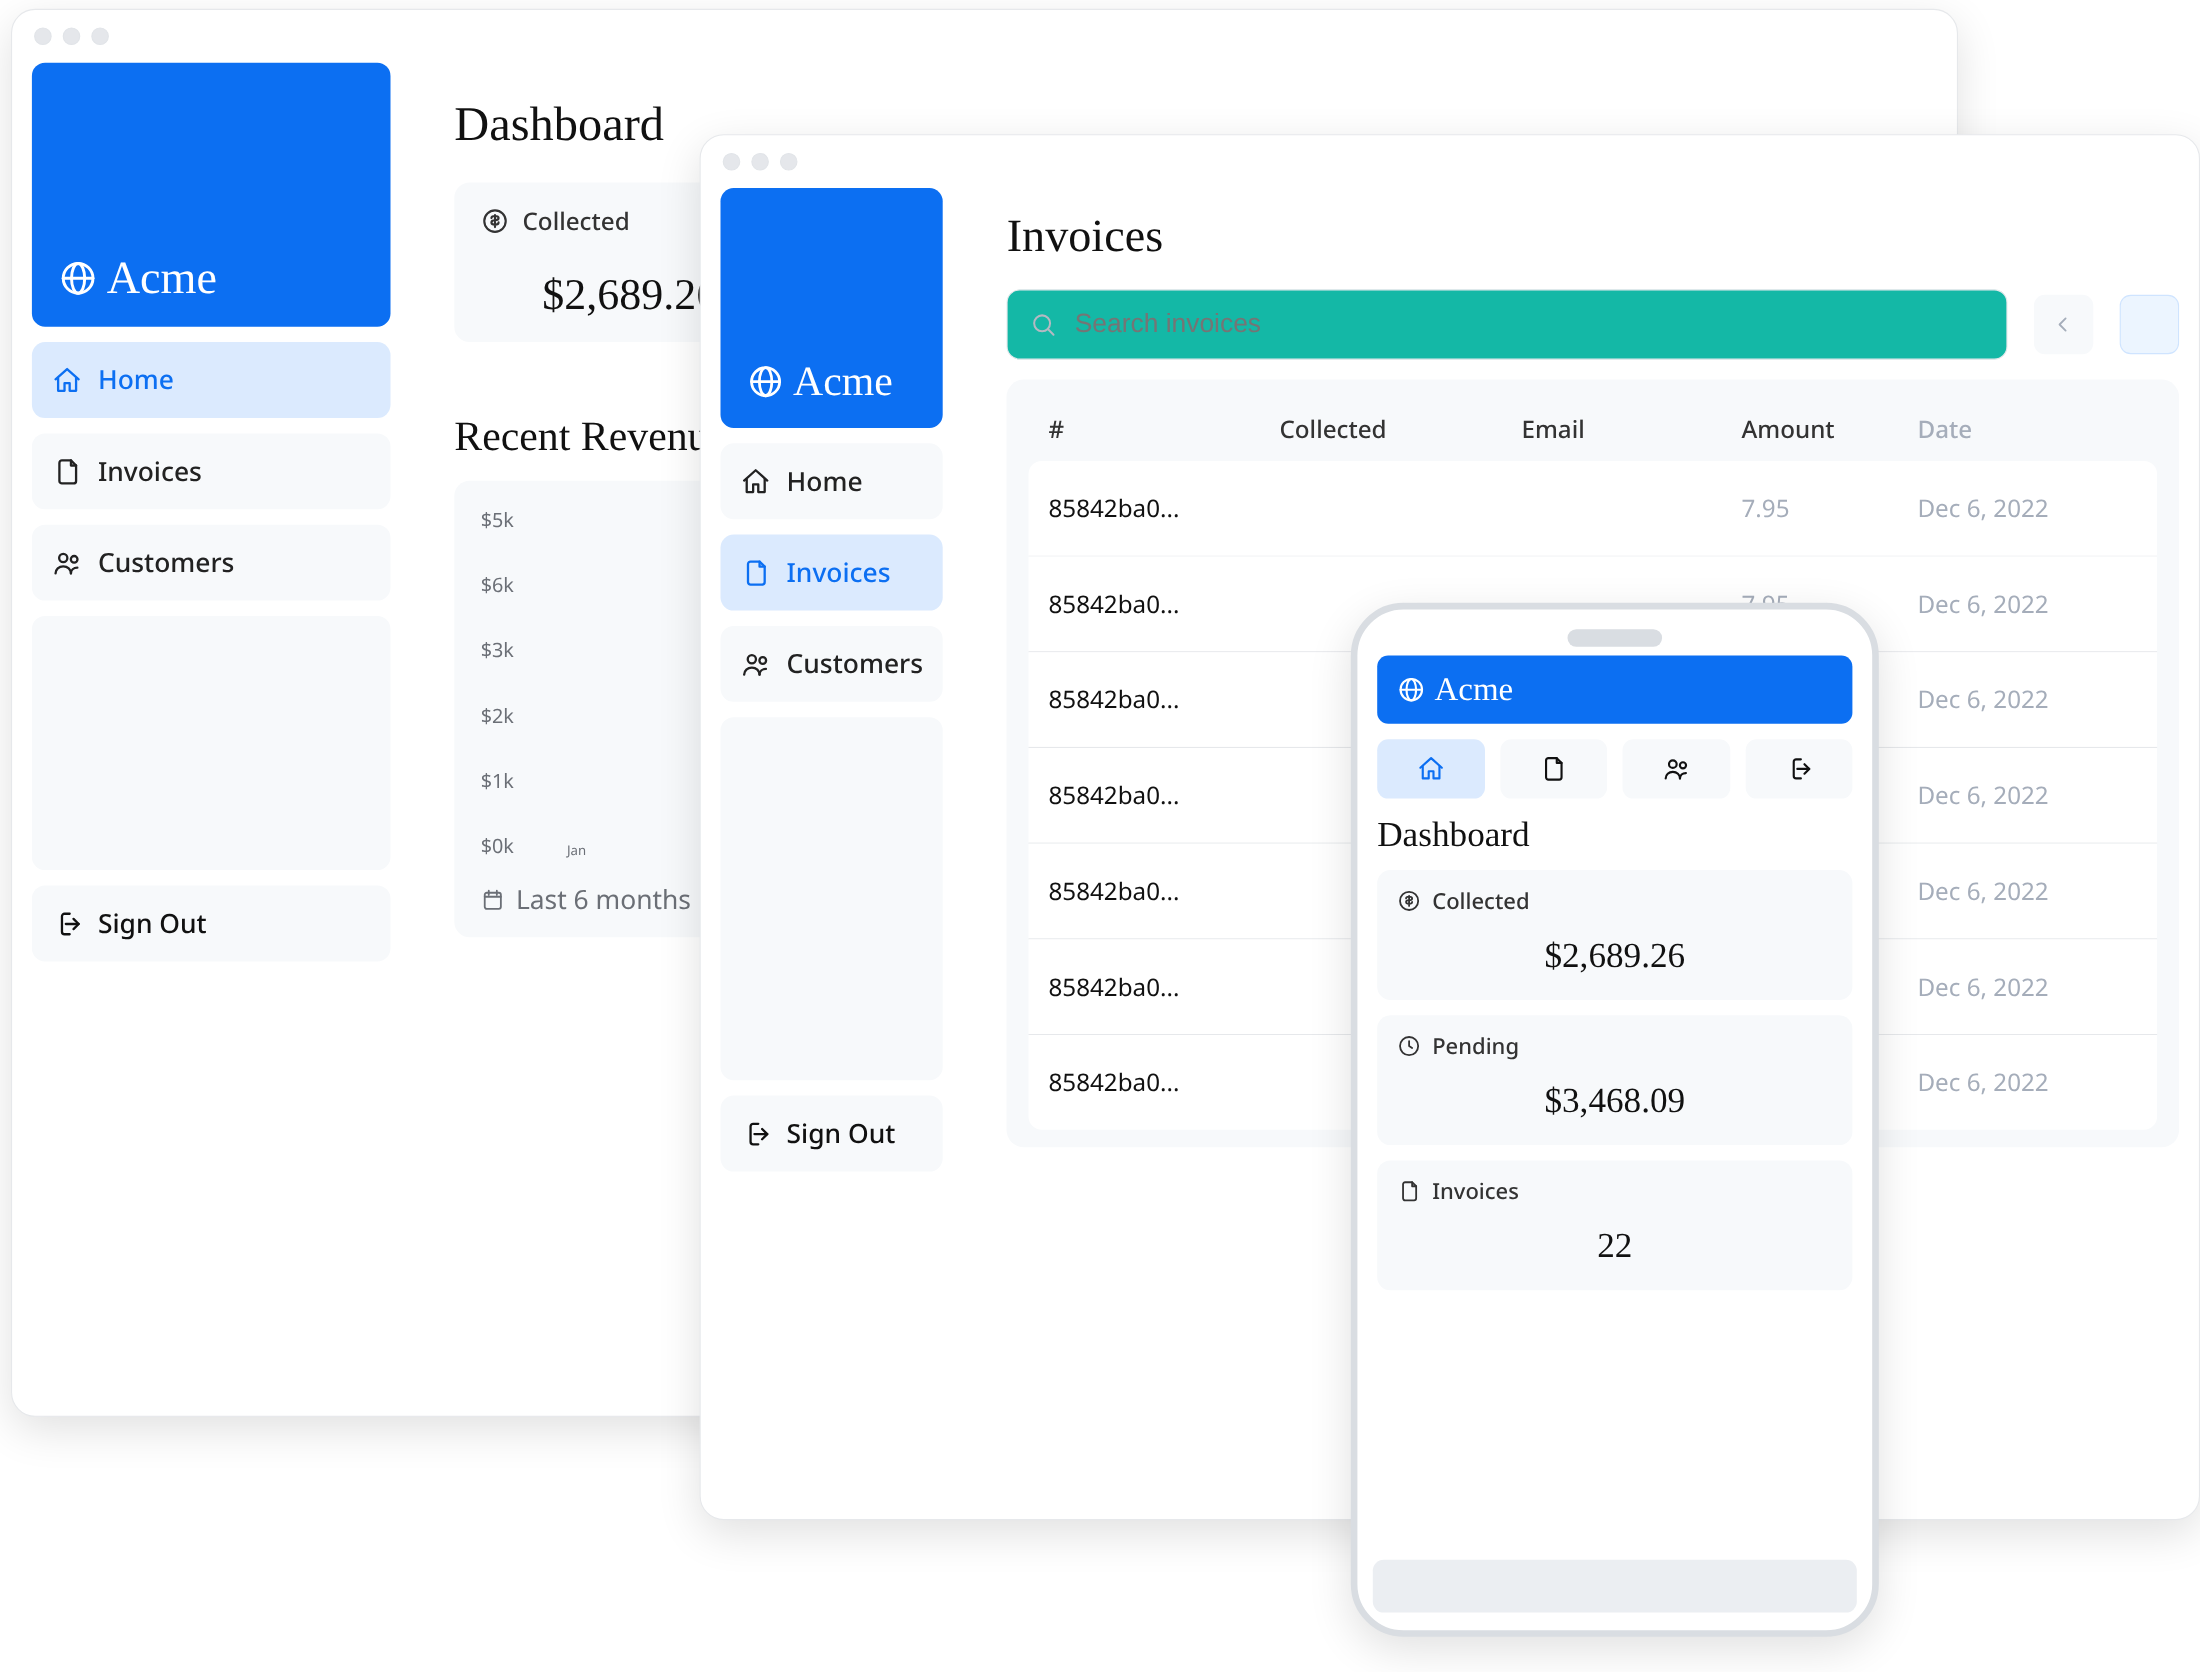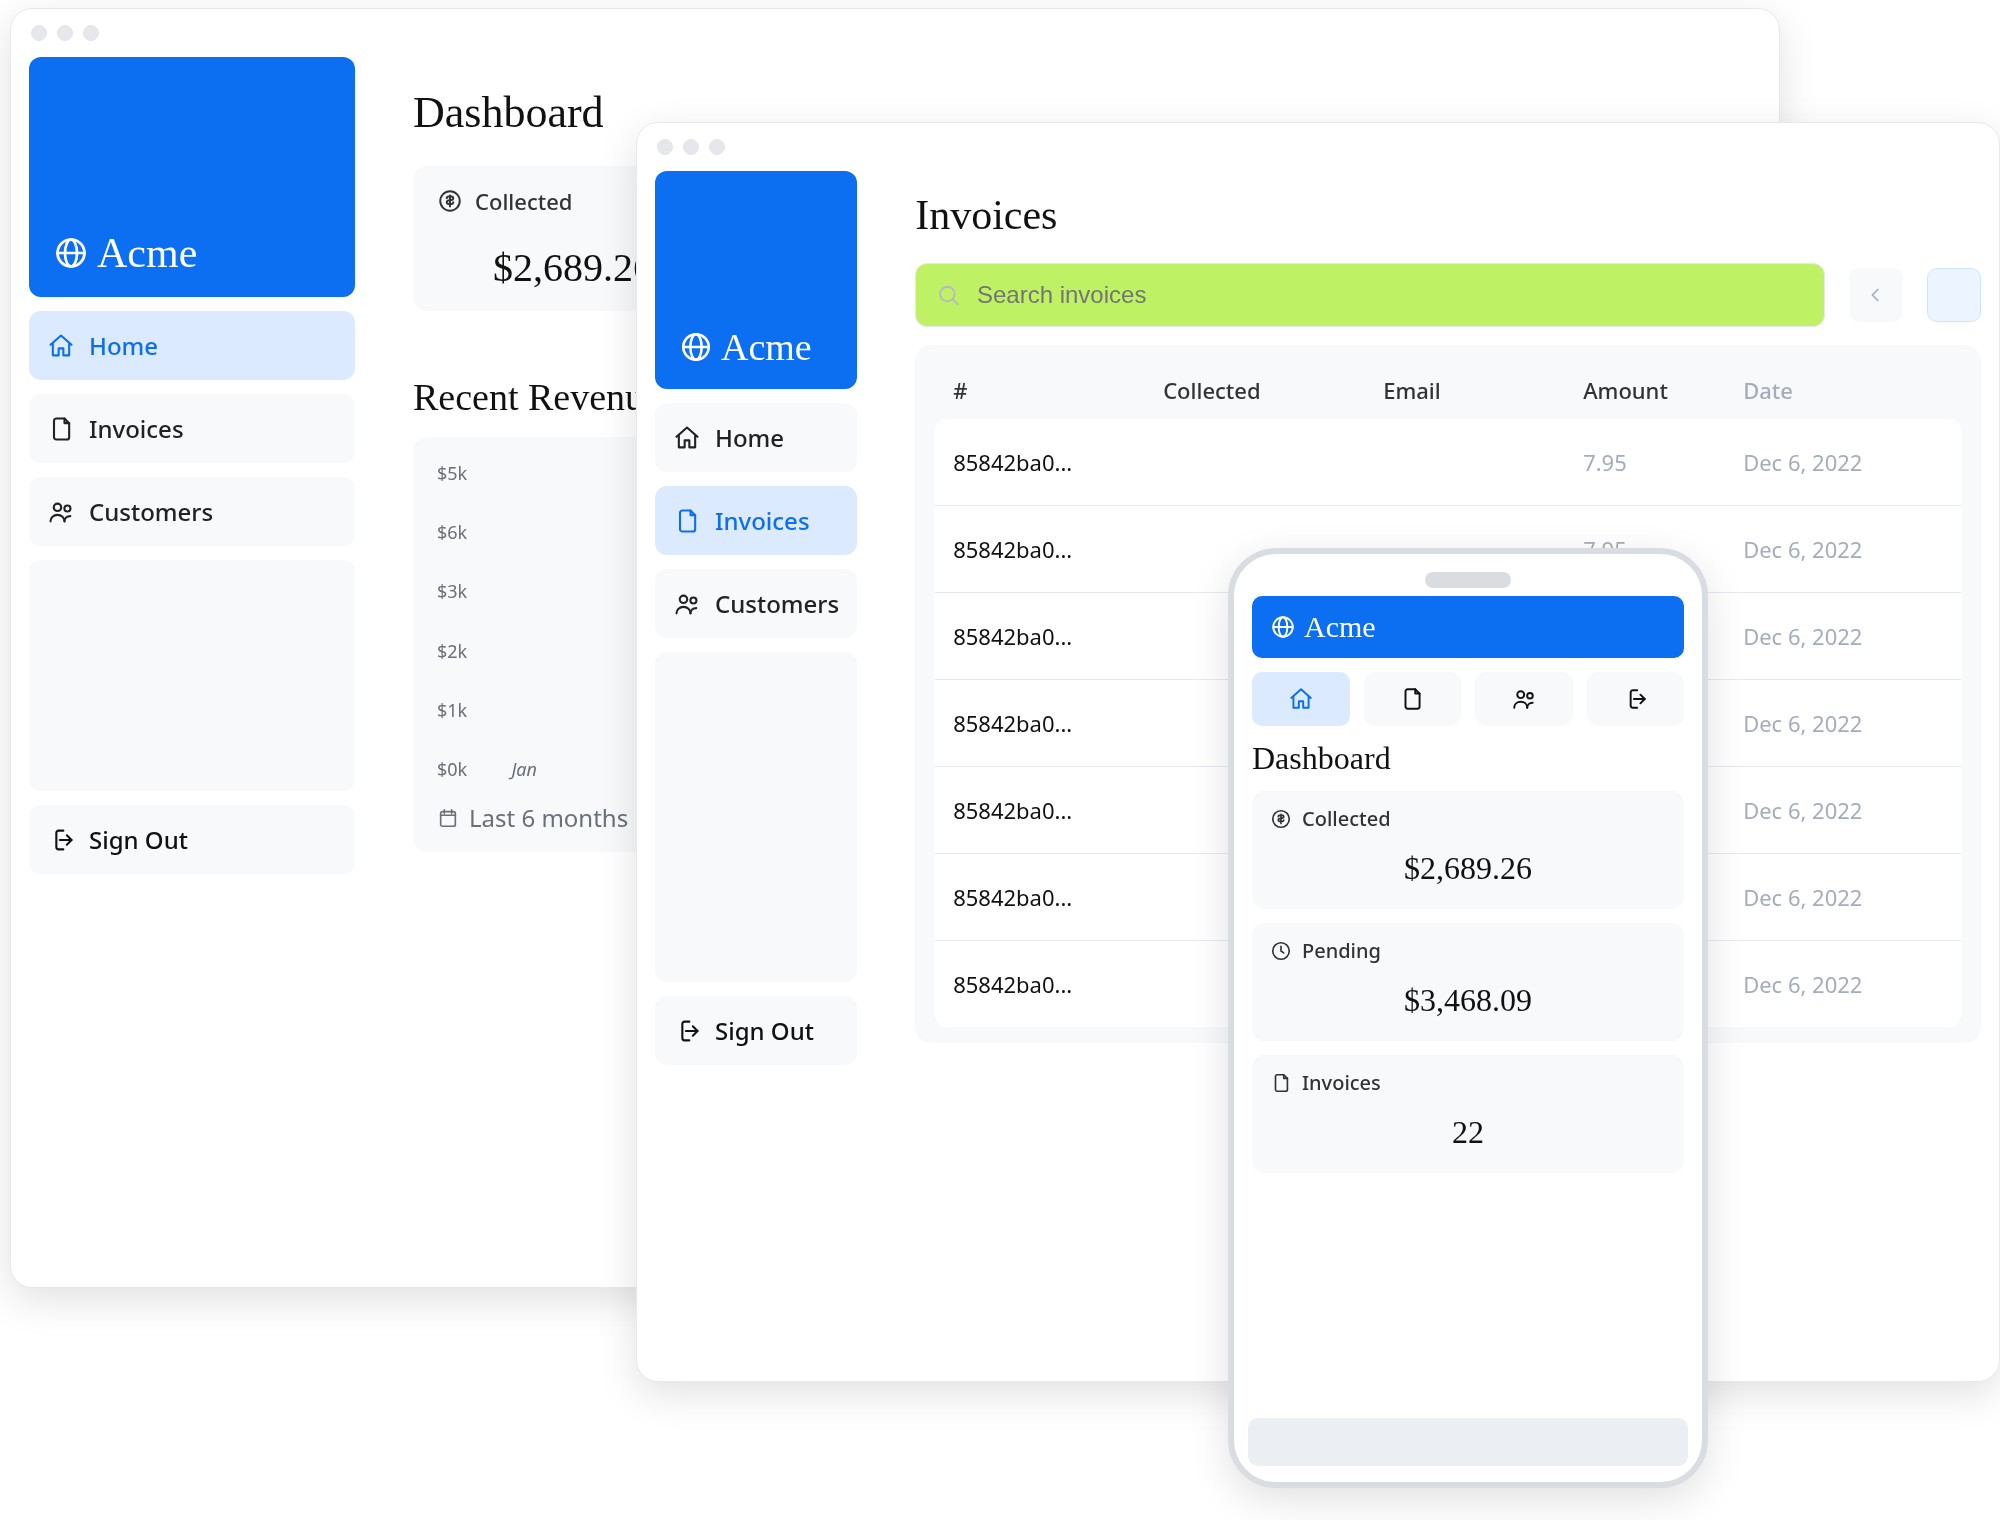--- a/index.html
+++ b/index.html
@@ -91,30 +91,30 @@
   .stat-card .head { display:flex; align-items:center; gap:12px; color:#333; font-size:22px; font-weight:500;}
   .stat-card .value { font-size:40px; text-align:center; margin-top:28px; font-family:Georgia,serif;}
 
   .rev-title { font-size:38px; margin-top:64px; font-family:Georgia,serif;}
   .chart-card { background:var(--bg-gray); border-radius:14px; margin-top:18px; padding:24px 24px 18px 24px; width:320px;}
   .chart-plot { display:flex; gap:2px; height:320px; }
   .y-axis { display:flex; flex-direction:column; justify-content:space-between; font-size:18px; color:var(--text-gray); text-align:right;}
   .bars { flex:1; display:flex; align-items:flex-end; gap:20px; }
   .bar-col { flex:1; display:flex; flex-direction:column; align-items:center; gap:10px;}
   .bar { width:100%; background:var(--blue-pale); border-radius:10px 10px 0 0;}
-  .bar-label { font-size:18px; color:var(--text-gray);font-style:italic;}
+  .bar-label { font-size:12px; color:var(--text-gray);}
   .chart-foot { display:flex; align-items:center; gap:10px; color:var(--text-gray); font-size:24px; margin-top:20px;}
 
   
   .inv-main { flex:1; padding:10px 48px 40px 40px; }
   .inv-top { display:flex; align-items:center; gap:24px; margin-bottom:18px; margin-top:2px;}
   .search-box {
     flex:1; display:flex; align-items:center; gap:14px;
     border:1px solid var(--border-gray); border-radius:12px; padding:16px 20px;
-    font-size:24px; color:var(--text-lightgray); background:#bef264;
+    font-size:24px; color:var(--text-lightgray); background:#14b8a6;
   }
   .search-box input { border:none; outline:none; font-size:24px; width:100%; color:#333; background:transparent;}
   .pager-btn { width:54px; height:54px; border-radius:10px; display:flex; align-items:center; justify-content:center;
     background:var(--bg-gray); color:var(--text-lightgray); font-size:24px; }
   .pager-btn.sel { background:var(--blue-pale); color:var(--blue); border:1px solid #cfe4ff;}
   .table-card { background:var(--bg-gray); border-radius:16px; padding:16px 20px; }
   .thead, .trow { display:grid; grid-template-columns: 210px 220px 200px 160px 200px; align-items:center; }
   .thead { font-size:22px; color:#333; font-weight:500; padding:14px 18px;}
   .trow { background:#fff; padding:28px 18px; font-size:22px; border-bottom:1px solid var(--border-gray);}
   .trow:first-of-type { border-top-left-radius:12px; border-top-right-radius:12px;}

